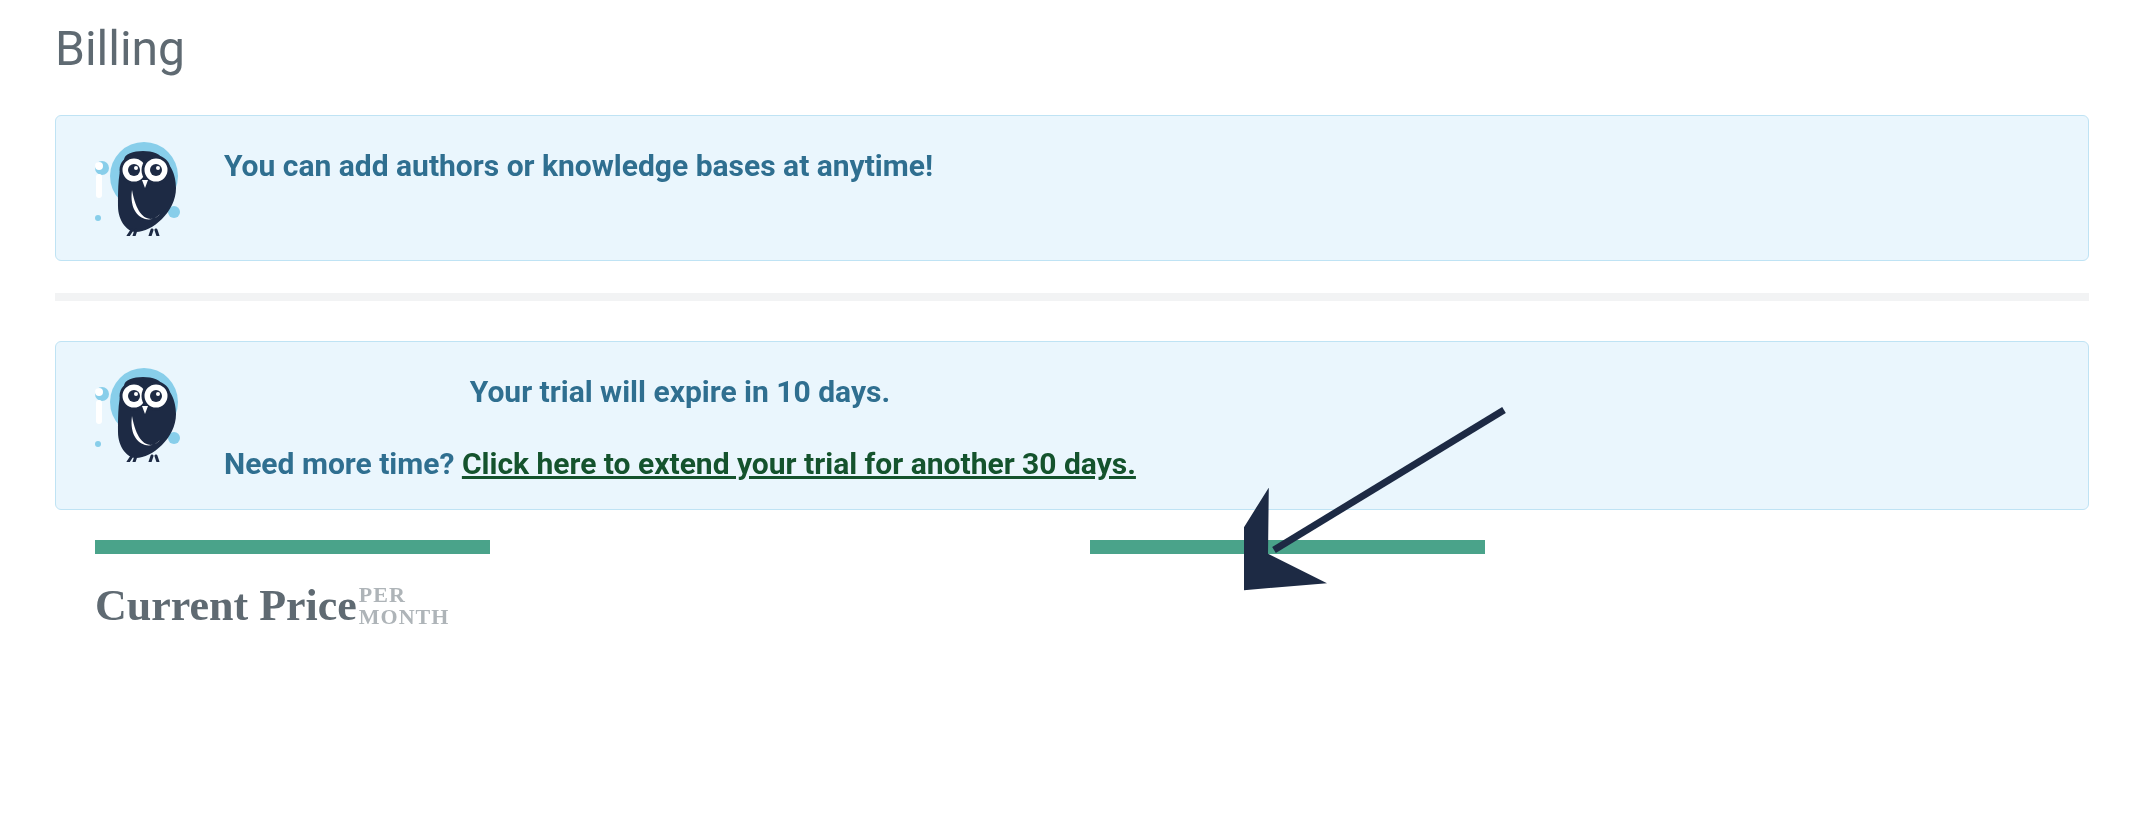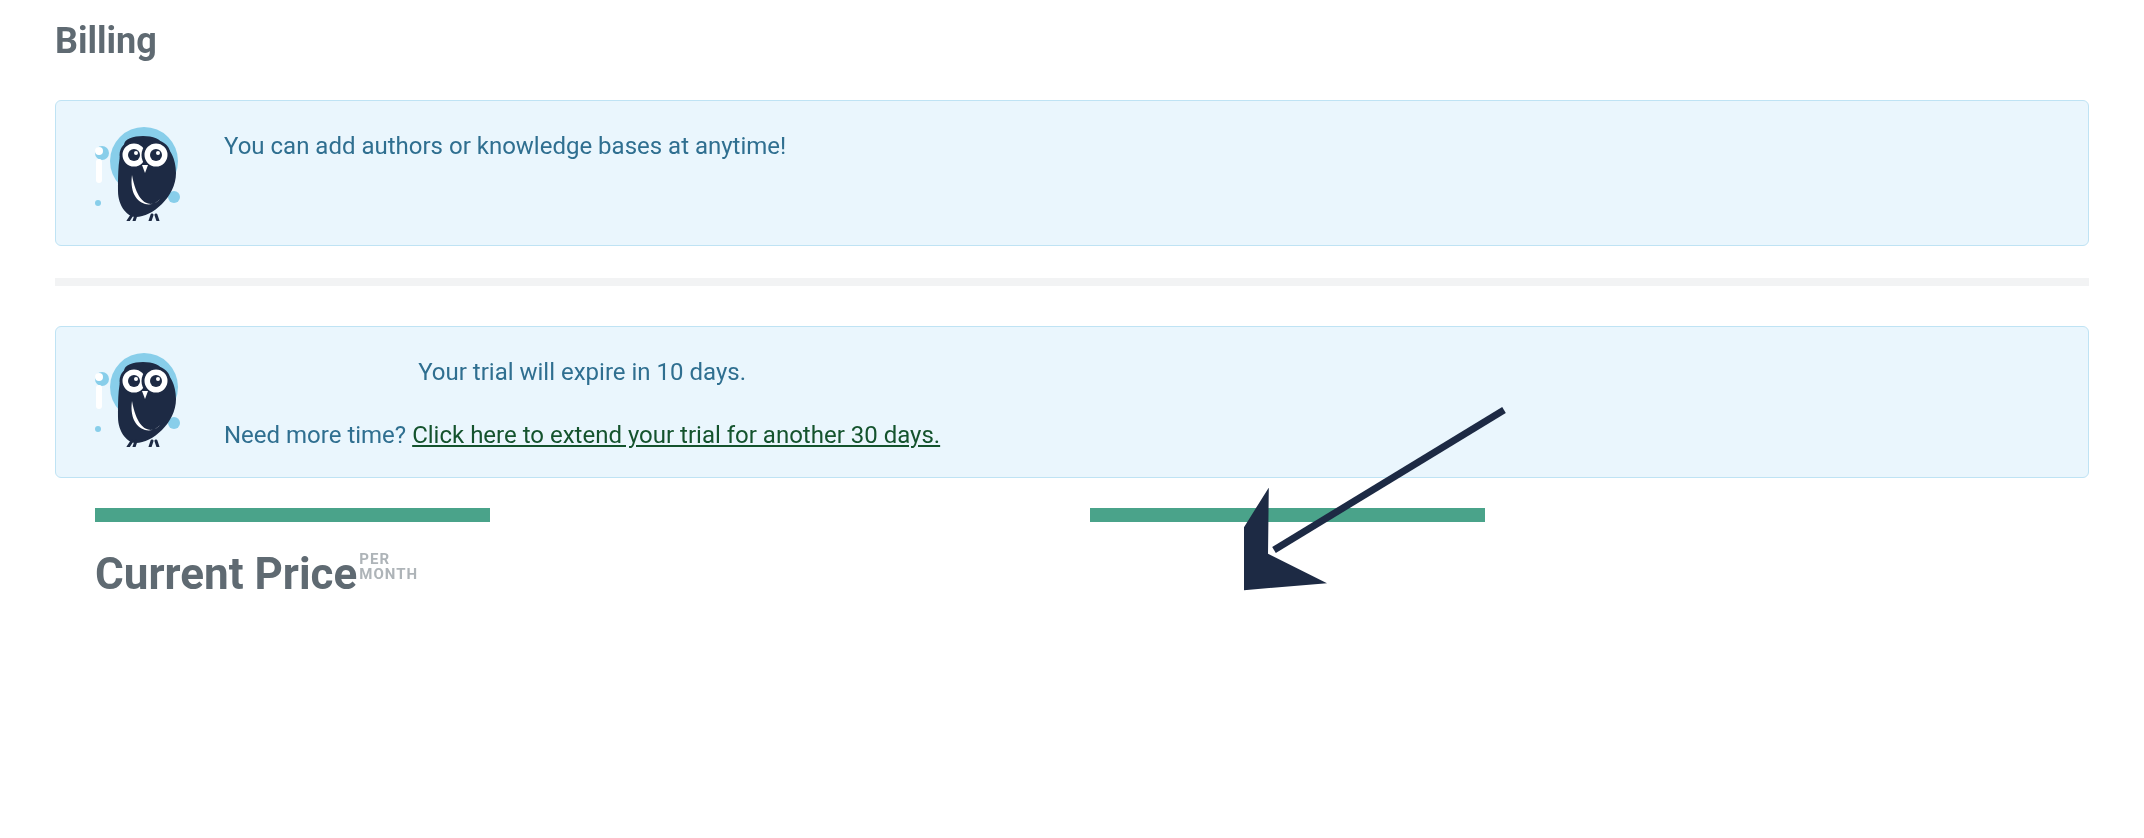--- a/index.html
+++ b/index.html
@@ -8,60 +8,62 @@
     font-family: -apple-system, BlinkMacSystemFont, "Segoe UI", Roboto, "Helvetica Neue", Arial, sans-serif;
     background: #ffffff;
     color: #333;
     overflow: hidden;
     position: relative;
   }
   .page {
     padding: 20px 55px 0 55px;
   }
   .page-title {
-    font-size: 36px;
-    font-weight: 700;
+    font-size: 48px;
+    font-weight: 400;
     color: #5f6a72;
     margin-bottom: 38px;
   }
   .info-banner {
     background: #eaf6fd;
     border: 1px solid #bfe3f4;
     border-radius: 6px;
     padding: 24px 32px;
     display: flex;
     align-items: flex-start;
     gap: 36px;
     margin-bottom: 30px;
   }
   .info-banner .owl {
     flex: 0 0 auto;
     width: 100px;
     height: 96px;
   }
   .banner-text {
-    font-size: 24px;
+    font-size: 30px;
     color: #2f6f90;
     line-height: 1.45;
     padding-top: 4px;
+    font-weight: bold;
   }
   .banner-text a {
     color: #14532d;
     text-decoration: underline;
   }
   .divider {
     height: 8px;
     background: #f2f3f4;
     margin: 32px 0 40px 0;
   }
   .stats-row {
     display: flex;
     justify-content: space-between;
     gap: 36px;
     padding: 0 40px;
+    font-family: Liberation Serif, serif;
   }
   .stat {
     flex: 1;
   }
   .stat-bar {
     height: 14px;
     background: #4aa38a;
     margin-bottom: 26px;
     width: 395px;
   }
@@ -69,21 +71,21 @@
     font-size: 44px;
     font-weight: 700;
     color: #5f6a72;
     display: flex;
     align-items: flex-start;
     gap: 2px;
   }
   .stat-sub {
     display: inline-flex;
     flex-direction: column;
-    font-size: 15px;
+    font-size: 22px;
     font-weight: 700;
     color: #aeb4b8;
     line-height: 1.0;
     letter-spacing: 1px;
     margin-top: 4px;
   }
   
   .arrow {
     position: absolute;
     left: 1244px;

